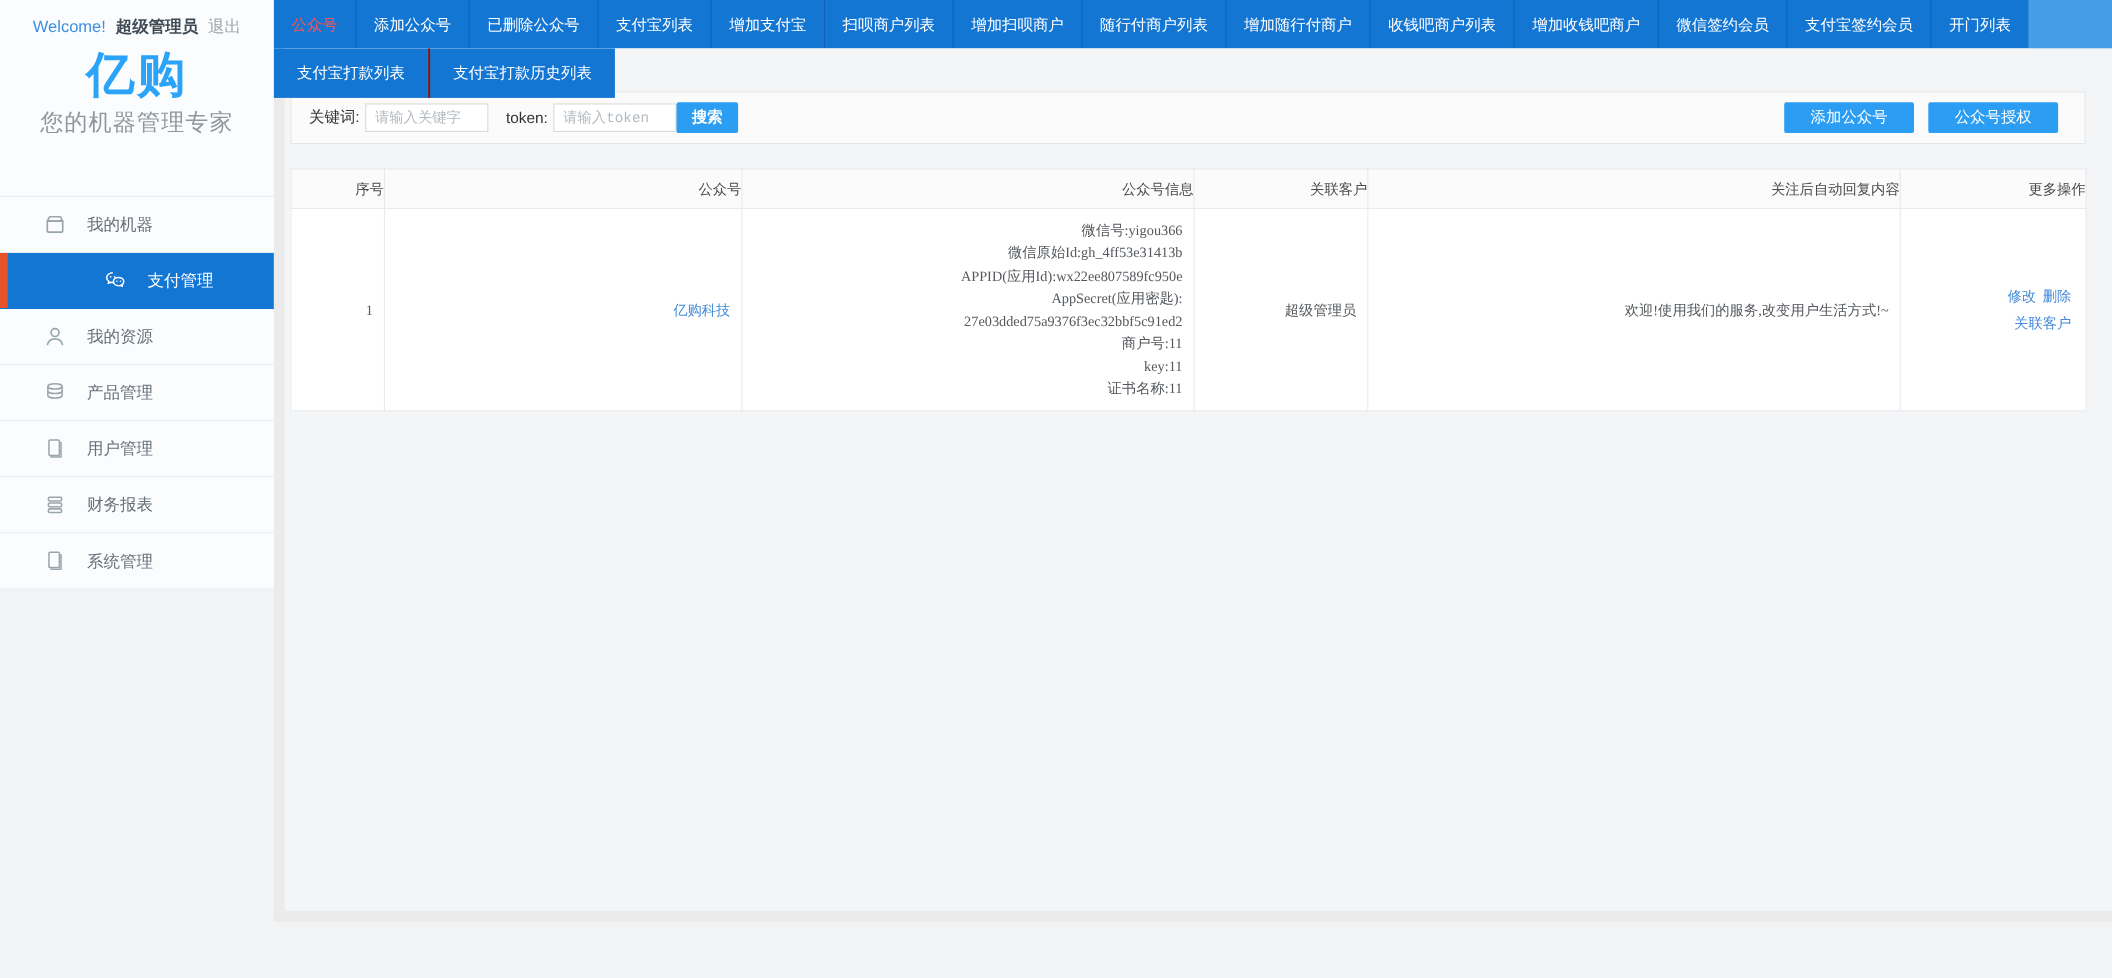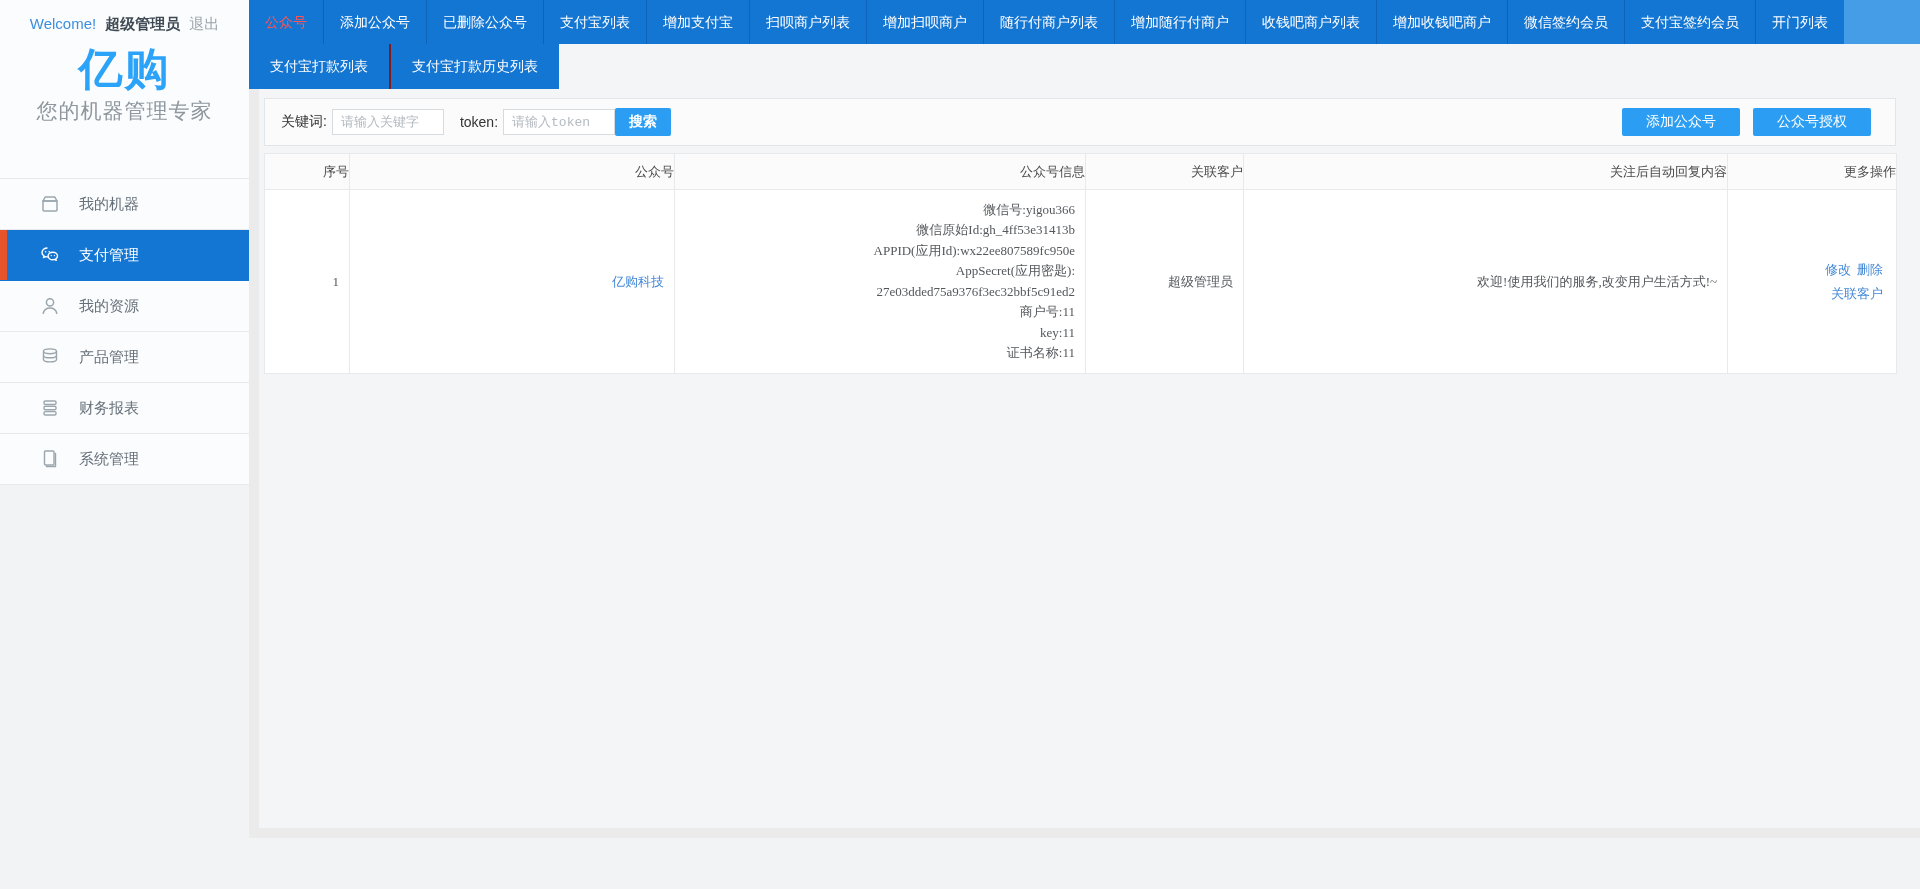--- a/index.html
+++ b/index.html
@@ -16,41 +16,41 @@
   .welcome-row { display:flex; justify-content:center; align-items:baseline; gap:9px; padding-top:15px; font-size:15px; white-space:nowrap; }
   .welcome { color:var(--welcome-blue,#3e8ede); }
   .username { color:#3f4a54; font-weight:bold; }
   .logout { color:#9ba3aa; cursor:pointer; }
   .logo { text-align:center; margin-top:12px; font-size:44px; line-height:46px; font-weight:bold; letter-spacing:2px; color:var(--logo-blue,#2aa3f8); }
   .tagline { text-align:center; margin-top:5px; font-size:21px; color:#8e979e; letter-spacing:1px; }
   .menu { background:#fbfcfd; border-top:1px solid #e7eaec; }
   .menu-item { height:51px; display:flex; align-items:center; border-bottom:1px solid #e7eaec; color:#66707a; font-size:15px; cursor:pointer; position:relative; background:#fbfcfd; }
   .mi-icon { width:24px; height:24px; margin-left:38px; margin-right:17px; color:#9aa6ad; flex:none; }
   .mi-icon svg { width:100%; height:100%; display:block; }
-  .menu-item.active { background:var(--nav-blue,#1476d3); color:#fff; border-bottom-color:var(--nav-blue,#1476d3); }
+  .menu-item.active { background:var(--nav-blue,#1476d3); color:#fff; border-bottom-color:var(--nav-blue,#1476d3);justify-content:center; }
   .menu-item.active::before { content:""; position:absolute; left:0; top:0; bottom:0; width:7px; background:var(--active-bar-orange,#e8542a); }
   .menu-item.active .mi-icon { color:#fff; }
 
   
   .topnav { position:absolute; left:249px; top:0; width:1671px; height:44px; background:var(--nav-blue,#1476d3); display:flex; }
   .nav-tab { padding:0 16px; line-height:44px; color:#fff; font-size:14px; white-space:nowrap; cursor:pointer; border-left:1px solid rgba(0,48,110,0.28); }
   .nav-tab:first-child { border-left:none; }
   .nav-tab-active { color:var(--active-tab-red,#ff5454); }
   .nav-end { flex:1; background:var(--nav-end-blue,#459de7); }
 
   .subnav { position:absolute; left:249px; top:44px; height:45px; display:flex; z-index:5; }
   .sub-tab { background:var(--nav-blue,#1476d3); color:#fff; font-size:14px; line-height:45px; padding:0 21px; white-space:nowrap; cursor:pointer; }
   .sub-tab + .sub-tab { border-left:2px solid #7f1d1d; }
 
   
   .content { position:absolute; left:259px; top:44px; width:1661px; height:784px; background:#f4f5f7; }
   .strip-v { position:absolute; left:249px; top:89px; width:10px; height:749px; background:#ebebeb; }
   .band-b  { position:absolute; left:249px; top:828px; width:1671px; height:10px; background:#ebebeb; }
 
-  .filter-panel { position:absolute; left:5px; top:54px; width:1632px; height:48px; background:#fbfbfc; border:1px solid #e3e6e9; display:flex; align-items:center; }
+  .filter-panel { position:absolute; left:5px; top:39px; width:1632px; height:48px; background:#fbfbfc; border:1px solid #e3e6e9; display:flex; align-items:center; }
   .fp-label { font-size:14px; color:#333; margin-left:16px; margin-right:5px; white-space:nowrap; }
   .fp-input { width:112px; height:26px; border:1px solid #d6dbdf; background:#fff; font-size:13px; padding:0 8px; color:#333; outline:none; font-family:Liberation Mono, monospace; }
   .fp-input::placeholder { color:#b3bac0; }
   .btn { background:var(--button-blue,#2b9df3); color:#fff; border:none; font-size:14px; cursor:pointer; border-radius:2px; font-family:inherit; white-space:nowrap; }
   .search-btn { width:56px; height:28px; margin-left:0;font-weight:bold; }
   .fp-right { margin-left:auto; display:flex; gap:13px; margin-right:24px; }
   .action-btn { width:118px; height:28px; }
 
   .pub-table { position:absolute; left:5px; top:109px; width:1632px; border-collapse:collapse; background:#fff; table-layout:fixed; }
   .pub-table th, .pub-table td { border:1px solid #e7e9eb; text-align:right; vertical-align:middle; }
@@ -108,20 +108,29 @@
       </div>
       <div class="menu-item">
         <span class="mi-icon">
           <svg viewBox="0 0 24 24" fill="none" stroke="currentColor" stroke-width="1.4">
             <ellipse cx="12" cy="6.3" rx="6.5" ry="2.4"></ellipse>
             <path d="M5.5 6.3v4.1c0 1.3 2.9 2.4 6.5 2.4s6.5-1.1 6.5-2.4V6.3"></path>
             <path d="M5.5 10.4v4.1c0 1.3 2.9 2.4 6.5 2.4s6.5-1.1 6.5-2.4v-4.1"></path>
           </svg>
         </span>
         <span>产品管理</span>
+      </div>
+      <div class="menu-item">
+        <span class="mi-icon">
+          <svg viewBox="0 0 24 24" fill="none" stroke="currentColor" stroke-width="1.4" stroke-linejoin="round">
+            <rect x="6.5" y="4" width="9.5" height="14" rx="1"></rect>
+            <path d="M16.5 6.5h1v13h-9v-1"></path>
+          </svg>
+        </span>
+        <span>用户管理</span>
       </div>
       <div class="menu-item">
         <span class="mi-icon">
           <svg viewBox="0 0 24 24" fill="none" stroke="currentColor" stroke-width="1.4">
             <rect x="6" y="5" width="12" height="3.4" rx="1.2"></rect>
             <rect x="6" y="10.3" width="12" height="3.4" rx="1.2"></rect>
             <rect x="6" y="15.6" width="12" height="3.4" rx="1.2"></rect>
           </svg>
         </span>
         <span>财务报表</span>

